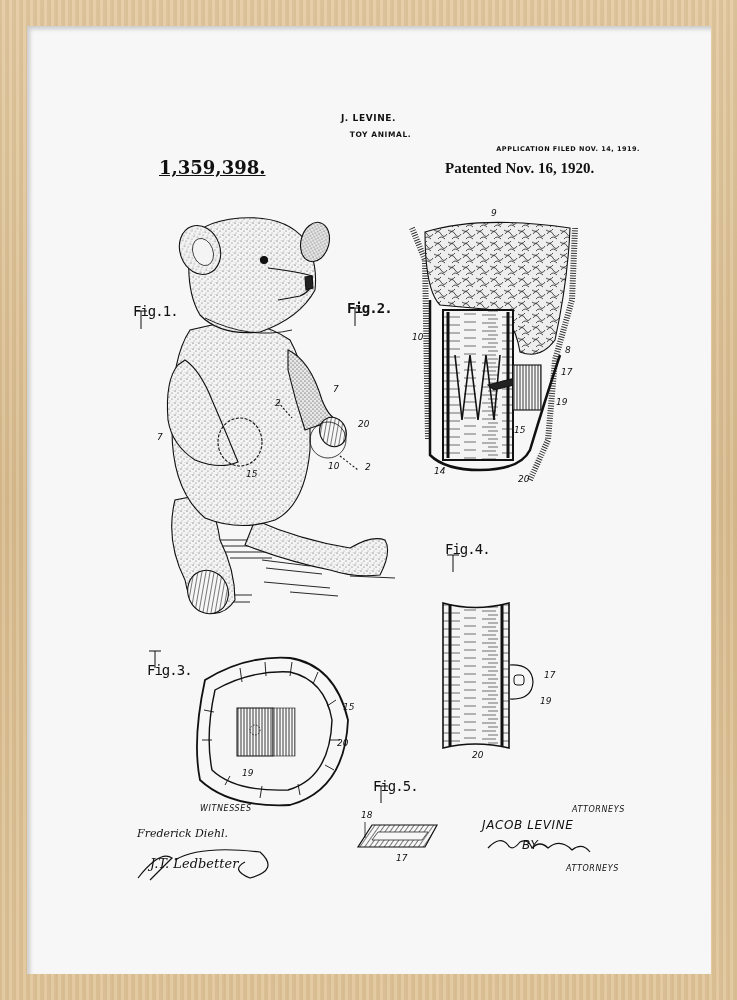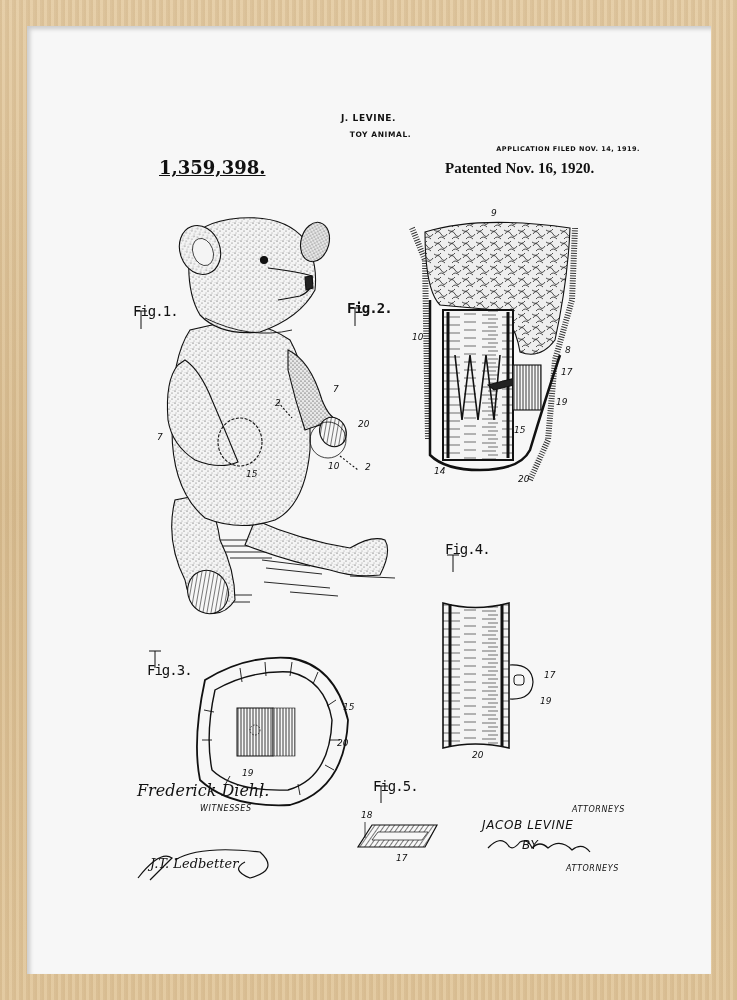--- a/index.html
+++ b/index.html
@@ -221,20 +221,20 @@
 <div class="t ref" style="left:242px;top:768px;">19</div>
 
 <div class="t ref" style="left:544px;top:670px;">17</div>
 <div class="t ref" style="left:540px;top:696px;">19</div>
 <div class="t ref" style="left:472px;top:750px;">20</div>
 
 <div class="t ref" style="left:361px;top:810px;text-align:center;">18</div>
 <div class="t ref" style="left:396px;top:853px;">17</div>
 
 <div class="t small" style="left:161px;top:804px;">WITNESSES</div>
-<div class="t script" style="left:137px;top:781px;font-size:16px;">Frederick Diehl.</div>
+<div class="t script" style="left:137px;top:827px;font-size:11px;">Frederick Diehl.</div>
 <div class="t script" style="left:150px;top:856px;font-size:13px;">J.T. Ledbetter</div>
 
 <div class="t small" style="left:533px;top:805px;">ATTORNEYS</div>
 <div class="t" style="left:482px;top:818px;font:italic 12px 'DejaVu Sans', sans-serif;letter-spacing:0.6px;">JACOB LEVINE</div>
 <div class="t small" style="left:483px;top:838px;font-size:12px;">BY</div>
 <div class="t script" style="left:504px;top:836px;font-size:14px;opacity:0;">Munn &amp; Co</div>
 <div class="t small" style="left:527px;top:864px;">ATTORNEYS</div>
 
 </body></html>

